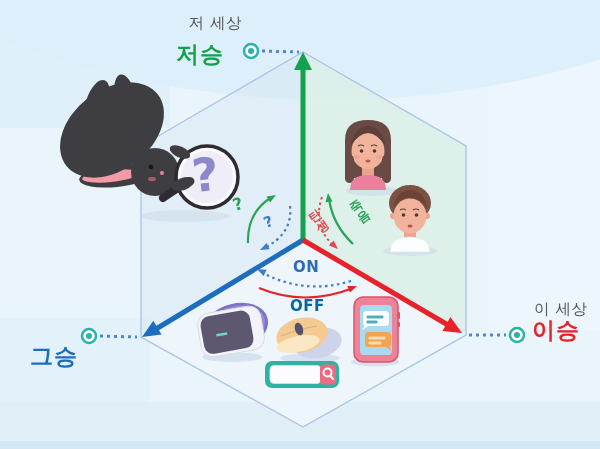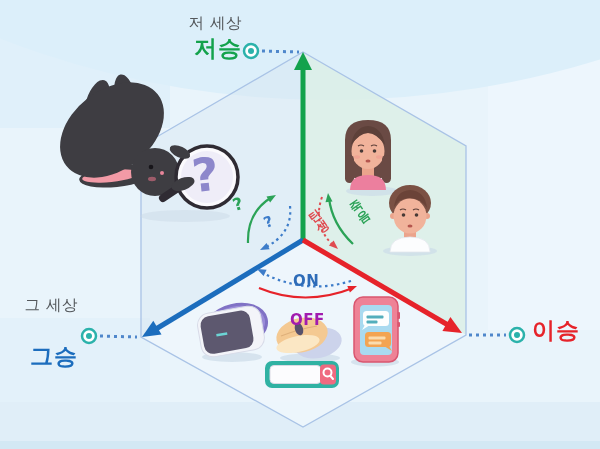--- a/index.html
+++ b/index.html
@@ -9,23 +9,23 @@
     font-family:"DejaVu Sans", sans-serif;
   }
   .stage svg{position:absolute;left:0;top:0;}
   .lbl{position:absolute;white-space:nowrap;}
   .world{font-size:15.5px;color:#54585c;letter-spacing:0.5px;}
   .realm{font-size:23px;font-weight:bold;letter-spacing:1px;}
   .realm-top{color:#13a24c;}
   .realm-left{color:#1c6dbd;margin-top:25px;}
   .realm-right{color:#e6232a;}
   .ta-r{text-align:right;}
-  .onoff{font-size:15px;font-weight:bold;letter-spacing:0.5px;margin-top:14px;}
+  .onoff{font-size:15px;font-weight:bold;letter-spacing:0.5px;}
   .on-lbl{color:#2e6cb8;}
-  .off-lbl{color:#a21caf;}
+  .off-lbl{color:#0369a1;}
   .qmark{font-weight:bold;}
   .q-green{color:#2ba357;font-size:17px;transform:rotate(-18deg);}
   .q-blue{color:#3d7cc9;font-size:15px;transform:rotate(-22deg);}
   .vlabel{
     width:15px;word-break:break-all;white-space:normal;
     font-size:12.5px;font-weight:bold;line-height:13px;text-align:center;
   }
   .death-lbl{color:#2ba357;transform:rotate(-35deg);}
   .birth-lbl{color:#e04b50;transform:rotate(-35deg);}
   .mag-q{
@@ -222,25 +222,25 @@
     <rect x="270" y="365.5" width="51" height="18" rx="4" fill="#fcfcfe" stroke="#d9dae4" stroke-width="1"></rect>
     <rect x="320" y="364.5" width="16" height="20" rx="4" fill="#ef6a80"></rect>
     <g>
       <circle cx="327.5" cy="372.5" r="4" fill="none" stroke="#ffffff" stroke-width="2"></circle>
       <line x1="330.5" y1="376" x2="333" y2="379" stroke="#ffffff" stroke-width="2" stroke-linecap="round"></line>
     </g>
   </g>
 </svg>
 
 <div class="lbl world ta-r" style="left:158px;top:13px;width:84px;">저 세상</div>
-<div class="lbl realm realm-top ta-r" style="left:158px;top:33px;width:84px;">저승</div>
-
-<div class="lbl world ta-r" style="left:10px;top:295px;width:68px;">그 세상</div>
+<div class="lbl realm realm-top ta-r" style="left:158px;top:39px;width:84px;text-align:center;">저승</div>
+
 <div class="lbl realm realm-left ta-r" style="left:10px;top:316px;width:68px;">그승</div>
 
+<div class="lbl world" style="left:534px;top:299px;">이 세상</div>
 <div class="lbl realm realm-right" style="left:532px;top:315px;">이승</div>
 
 <div class="lbl onoff on-lbl" style="left:293px;top:258px;">ON</div>
 <div class="lbl onoff off-lbl" style="left:290px;top:297px;">OFF</div>
 
 <div class="lbl qmark q-green" style="left:233px;top:194px;">?</div>
 <div class="lbl qmark q-blue" style="left:264px;top:213px;">?</div>
 
 <div class="lbl vlabel death-lbl" style="left:352px;top:198px;">죽음</div>
 <div class="lbl vlabel birth-lbl" style="left:311px;top:208px;">탄생</div>

